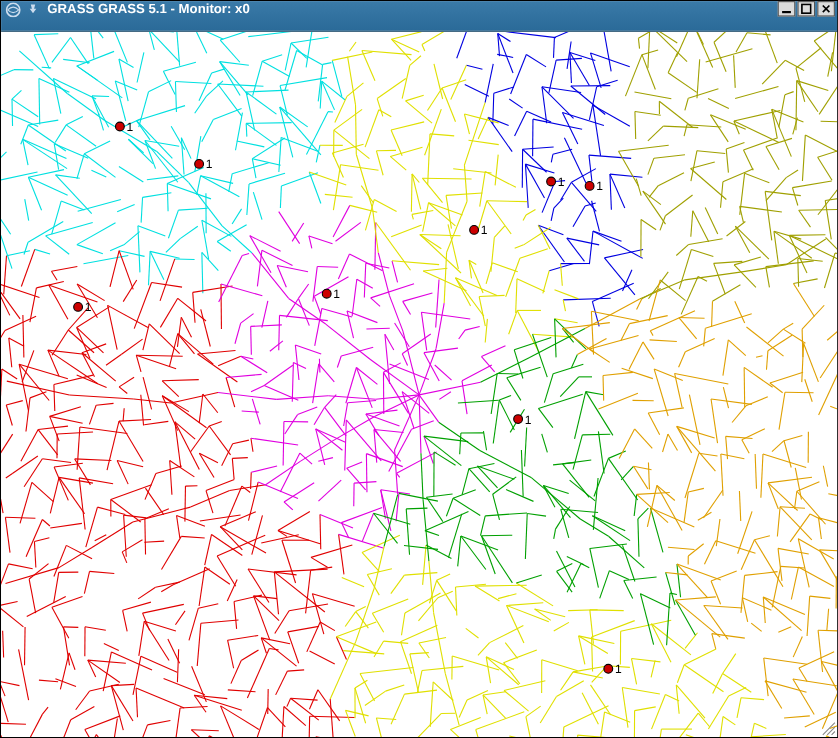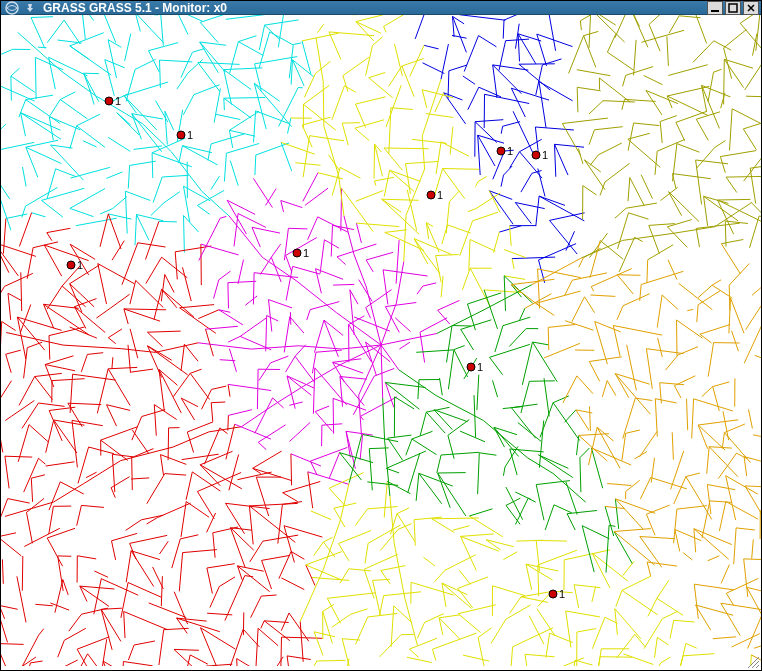--- a/index.html
+++ b/index.html
@@ -14,24 +14,24 @@
   }
   .window {
     width: 762px;
     height: 671px;
     border: 1px solid #000;
     background: #fff;
     display: flex;
     flex-direction: column;
   }
   .titlebar {
-    height: 14px;
+    height: 28px;
     background: linear-gradient(#3a7aa8, #2a6a98);
     display: flex;
-    align-items: center;
+    align-items: flex-start;
     color: #fff;
     font-weight: bold;
     font-size: 12px;
     border-bottom: 1px solid #1a4a68;
     user-select: none;
   }
   .titlebar .sysicon {
     width: 18px; height: 16px;
     margin: 0 2px 0 2px;
     display: flex; align-items: center; justify-content: center;

